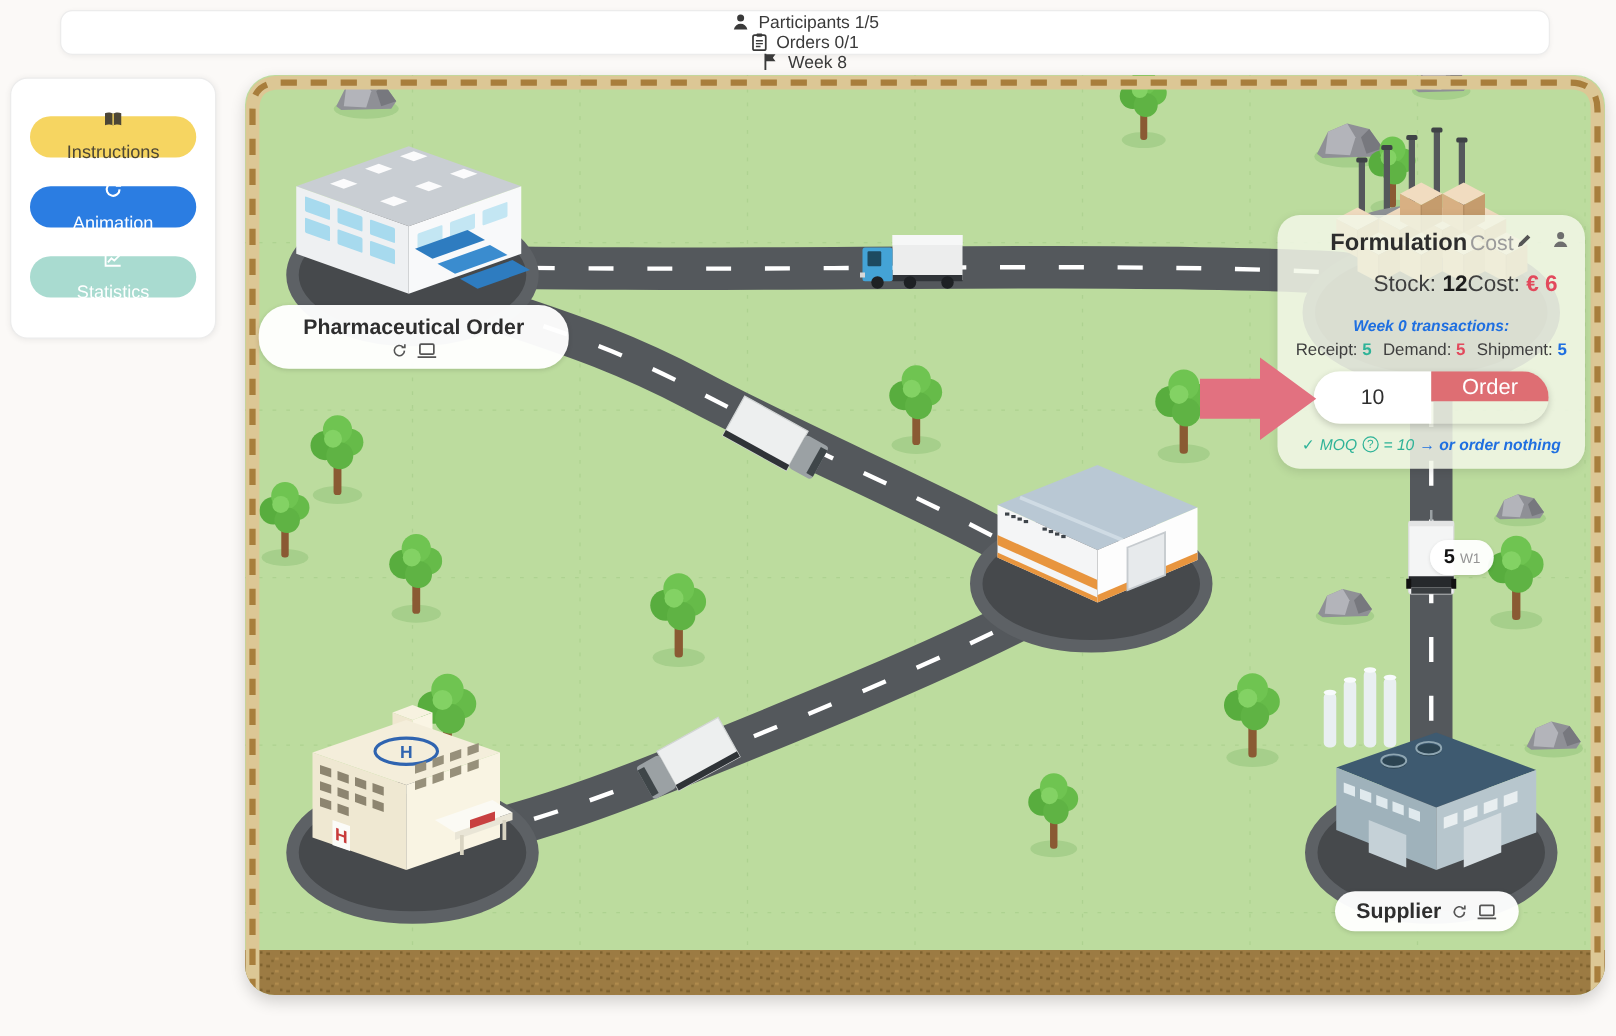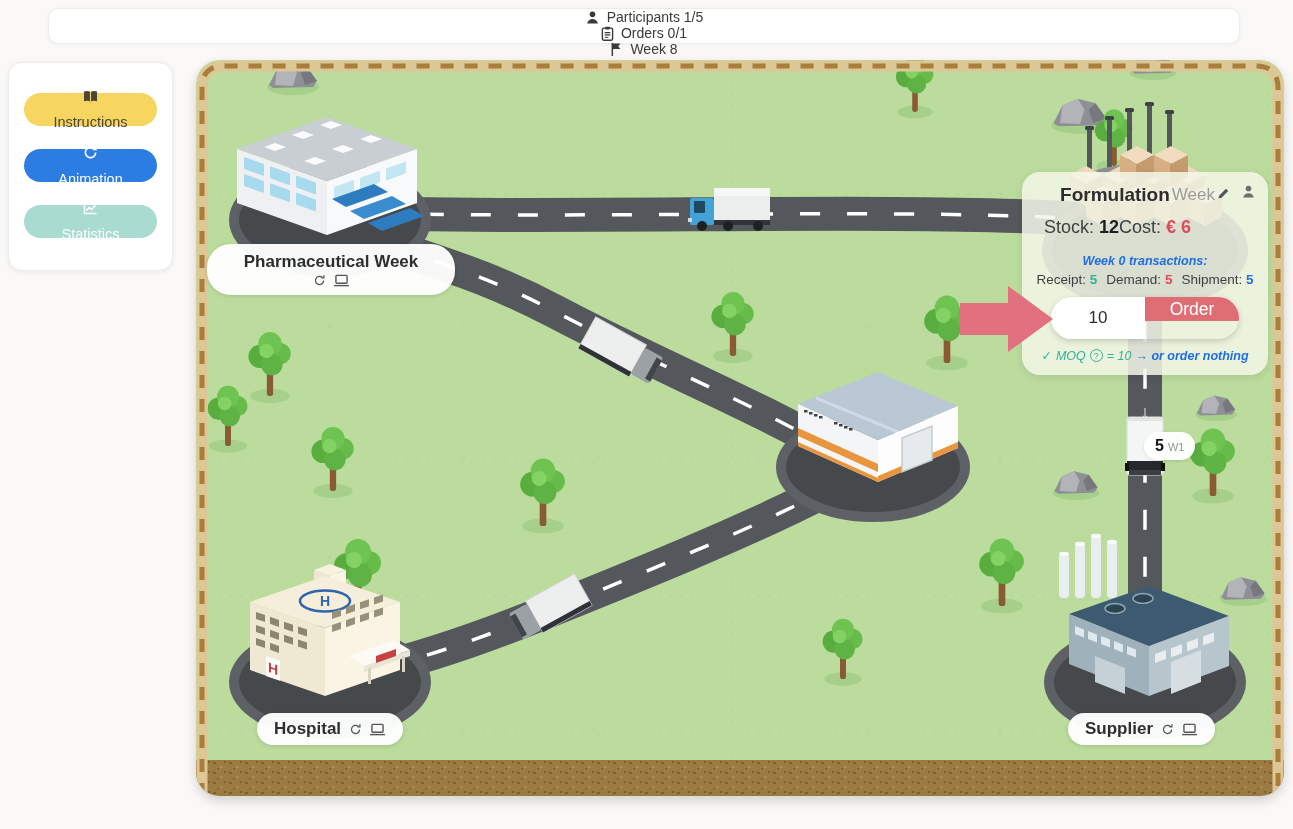--- a/index.html
+++ b/index.html
@@ -72,21 +72,21 @@
     position:absolute;left:826px;top:112px;width:246px;z-index:5;
     background:rgba(242,247,232,.86);border-radius:18px;
     box-shadow:0 2px 8px rgba(0,0,0,.10);
     padding:10px 10px 12px 10px;box-sizing:border-box;
   }
   .panel-head{position:relative;display:flex;align-items:center;justify-content:center;gap:2px;height:26px;}
   .panel-title{font-size:19px;font-weight:bold;color:#2d2d2d;}
   .panel-player{font-size:17px;color:#9b9b9b;}
   .edit-icon{cursor:pointer;}
   .head-person{position:absolute;right:2px;top:2px;}
-  .stat-row{display:flex;justify-content:flex-start;padding:0 12px;margin-top:9px;font-size:18px;color:#3f3f3f;}
+  .stat-row{display:flex;justify-content:flex-end;padding:0 12px;margin-top:9px;font-size:18px;color:#3f3f3f;}
   .stat-row b{color:#1d1d1d;}
   .stat-row b.red{color:#e2495c;}
   .week-line{margin-top:16px;text-align:center;font-size:12.5px;font-weight:bold;font-style:italic;color:#1f6fe0;}
   .txn-row{margin-top:4px;display:flex;justify-content:center;gap:9px;font-size:13.5px;color:#3f3f3f;white-space:nowrap;}
   .txn-row b.teal{color:#2fb398;}
   .txn-row b.red{color:#e2495c;}
   .txn-row b.blue{color:#1f6fe0;}
   .order-row{margin-top:10px;display:flex;justify-content:center;align-items:flex-end;}
   .order-pill{display:flex;border-radius:21px;overflow:hidden;box-shadow:0 2px 6px rgba(0,0,0,.18);}
   .order-input{
@@ -451,55 +451,38 @@
       </g>
 
       <rect x="0" y="700" width="1088" height="36" fill="url(#dp)"></rect>
 
       <path d="M6,736 L6,28 Q6,6 28,6 L1060,6 Q1082,6 1082,28 L1082,736" fill="none" stroke="#dcc795" stroke-width="11"></path>
       <path d="M6,736 L6,28 Q6,6 28,6 L1060,6 Q1082,6 1082,28 L1082,736" fill="none" stroke="#a87e3c" stroke-width="5" stroke-dasharray="13 11"></path>
     </g>
   </svg>
 
   <div class="loc-label two-line" style="left:11px;top:184px;">
-    <span>Pharmaceutical Week</span>
+    <span>Pharmaceutical Order</span>
     <span class="loc-icons">
       <span>
           <svg width="13" height="13" viewBox="0 0 16 16">
             <path d="M13 8a5 5 0 1 1-1.5-3.6" fill="none" stroke="#555" stroke-width="1.6"></path>
             <path d="M13.4 1.6v3.2h-3.2" fill="none" stroke="#555" stroke-width="1.6"></path>
           </svg>
         </span>
       <span>
           <svg width="17" height="13" viewBox="0 0 18 14">
             <rect x="3" y="1.5" width="12" height="8.5" rx="1" fill="none" stroke="#555" stroke-width="1.5"></rect>
             <path d="M1 12.5h16" stroke="#555" stroke-width="1.5"></path>
           </svg>
         </span>
     </span>
   </div>
 
 
-  <div class="loc-label" style="left:61px;top:653px;">
-    <span>Hospital</span>
-    <span class="loc-icons">
-      <span>
-          <svg width="13" height="13" viewBox="0 0 16 16">
-            <path d="M13 8a5 5 0 1 1-1.5-3.6" fill="none" stroke="#555" stroke-width="1.6"></path>
-            <path d="M13.4 1.6v3.2h-3.2" fill="none" stroke="#555" stroke-width="1.6"></path>
-          </svg>
-        </span>
-      <span>
-          <svg width="17" height="13" viewBox="0 0 18 14">
-            <rect x="3" y="1.5" width="12" height="8.5" rx="1" fill="none" stroke="#555" stroke-width="1.5"></rect>
-            <path d="M1 12.5h16" stroke="#555" stroke-width="1.5"></path>
-          </svg>
-        </span>
-    </span>
-  </div>
 
   <div class="loc-label" style="left:872px;top:653px;">
     <span>Supplier</span>
     <span class="loc-icons">
       <span>
           <svg width="13" height="13" viewBox="0 0 16 16">
             <path d="M13 8a5 5 0 1 1-1.5-3.6" fill="none" stroke="#555" stroke-width="1.6"></path>
             <path d="M13.4 1.6v3.2h-3.2" fill="none" stroke="#555" stroke-width="1.6"></path>
           </svg>
         </span>
@@ -513,21 +496,21 @@
   </div>
 
   <div class="ship-badge">
     <span class="ship-qty">5</span>
     <span class="ship-week">W1</span>
   </div>
 
   <div class="panel">
     <div class="panel-head">
       <span class="panel-title">Formulation</span>
-      <span class="panel-player">Week</span>
+      <span class="panel-player">Cost</span>
       <span class="edit-icon">
         <svg width="13" height="13" viewBox="0 0 14 14">
             <path d="M1.5 12.5l1-3.4 7.2-7.2 2.4 2.4-7.2 7.2z" fill="#555"></path>
           </svg>
       </span>
       <span class="head-person">
         <svg width="15" height="15" viewBox="0 0 16 16">
             <circle cx="8" cy="4.8" r="3" fill="#6e6e6e"></circle>
             <path d="M2.3 14.5c.8-3.1 3-4.7 5.7-4.7s4.9 1.6 5.7 4.7z" fill="#6e6e6e"></path>
           </svg>

